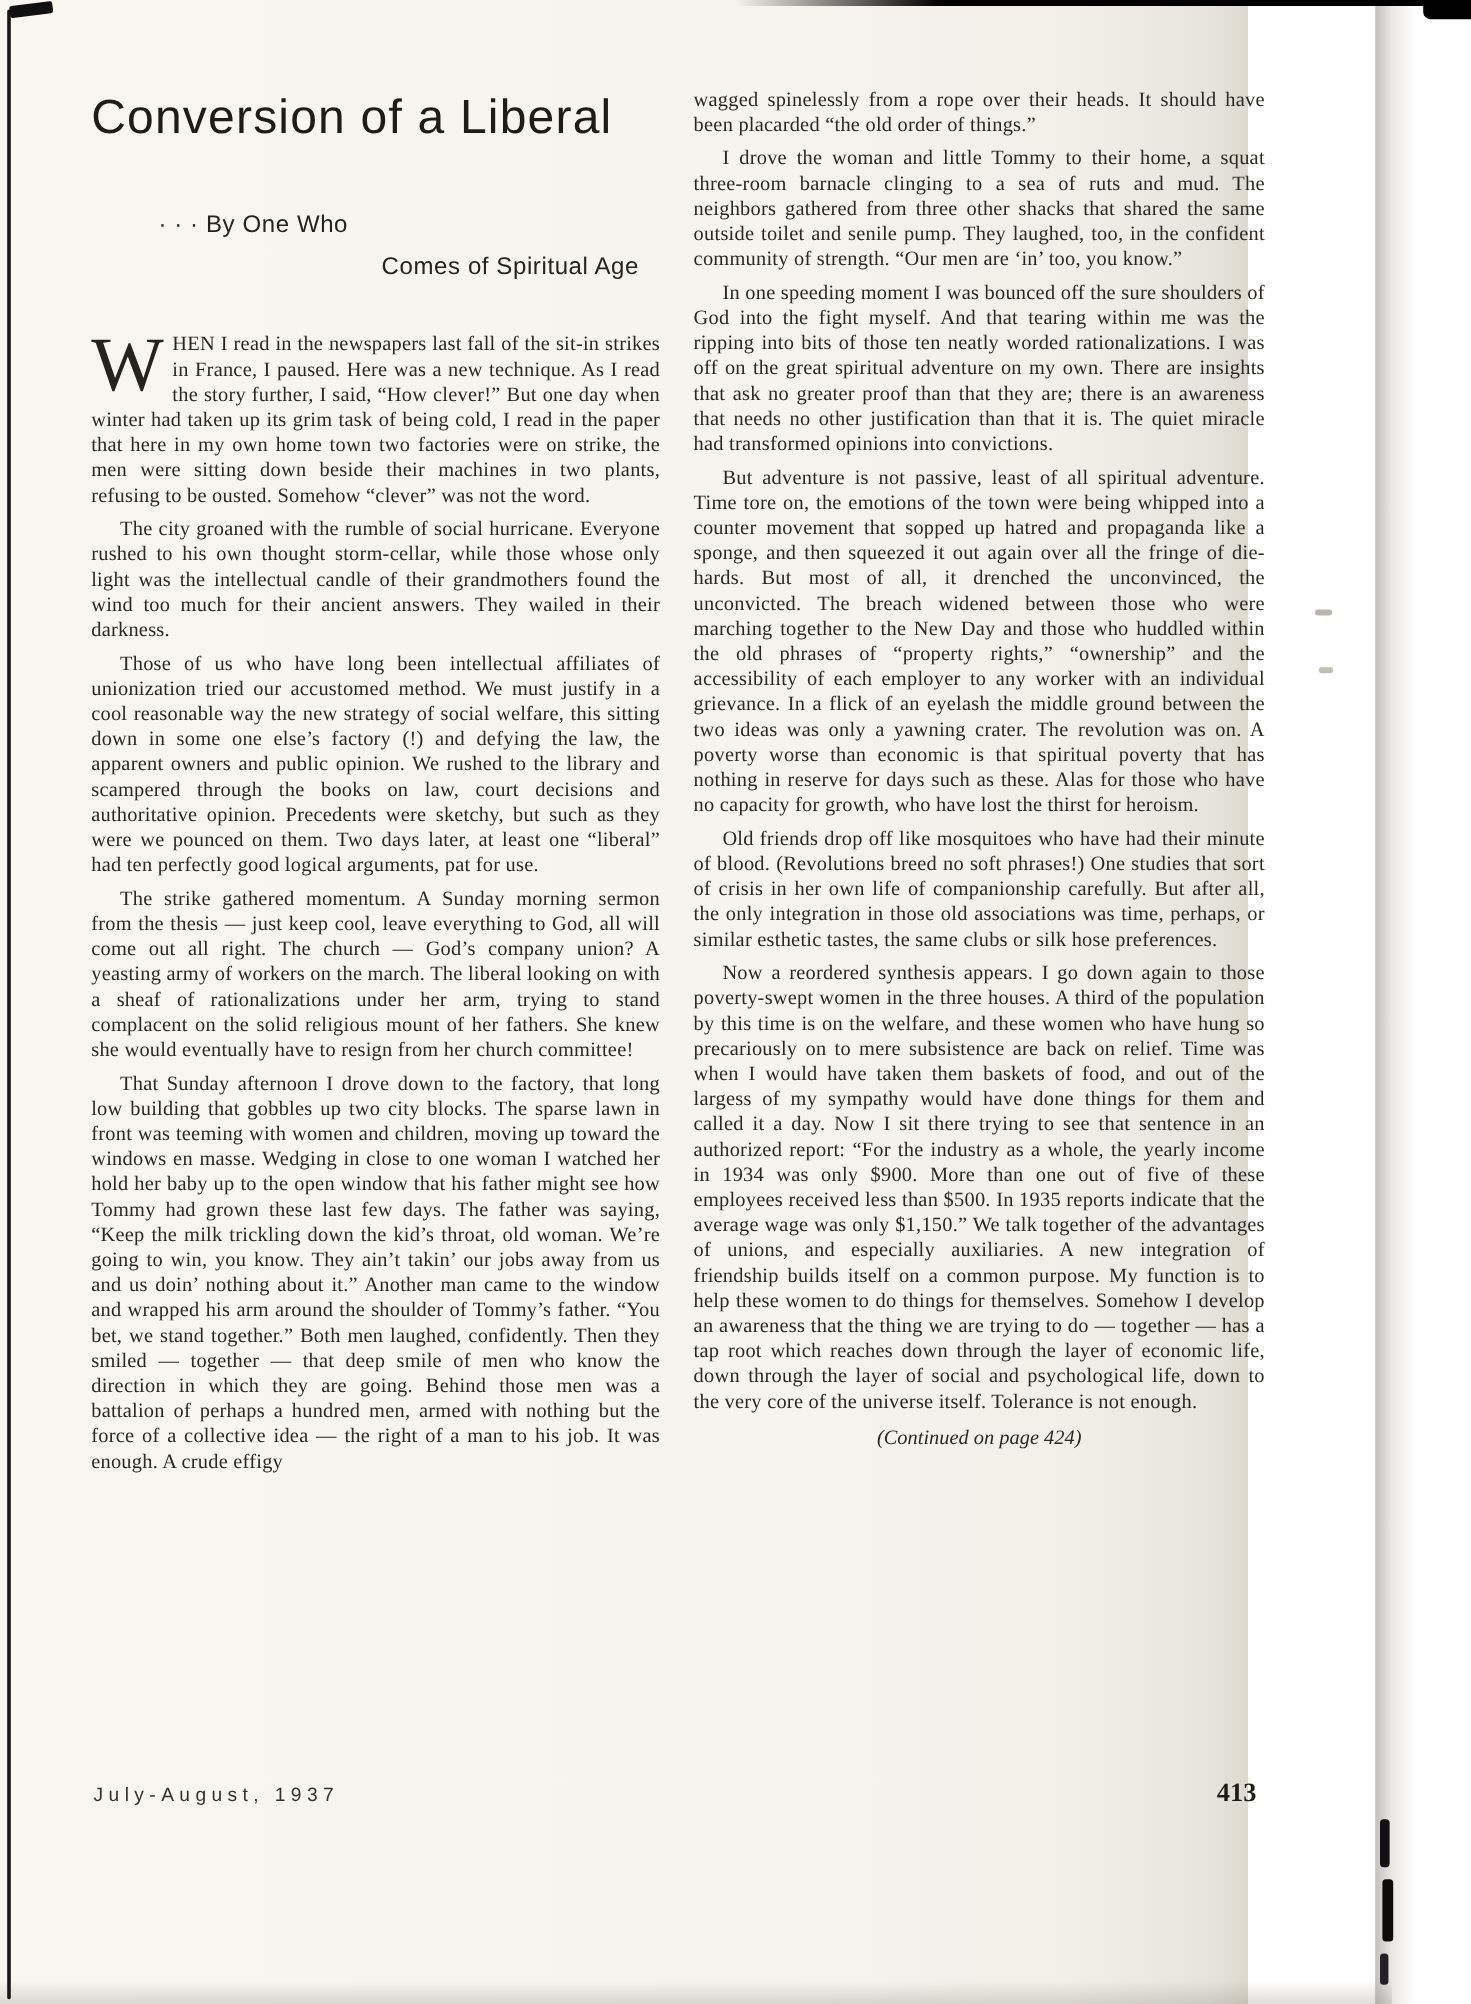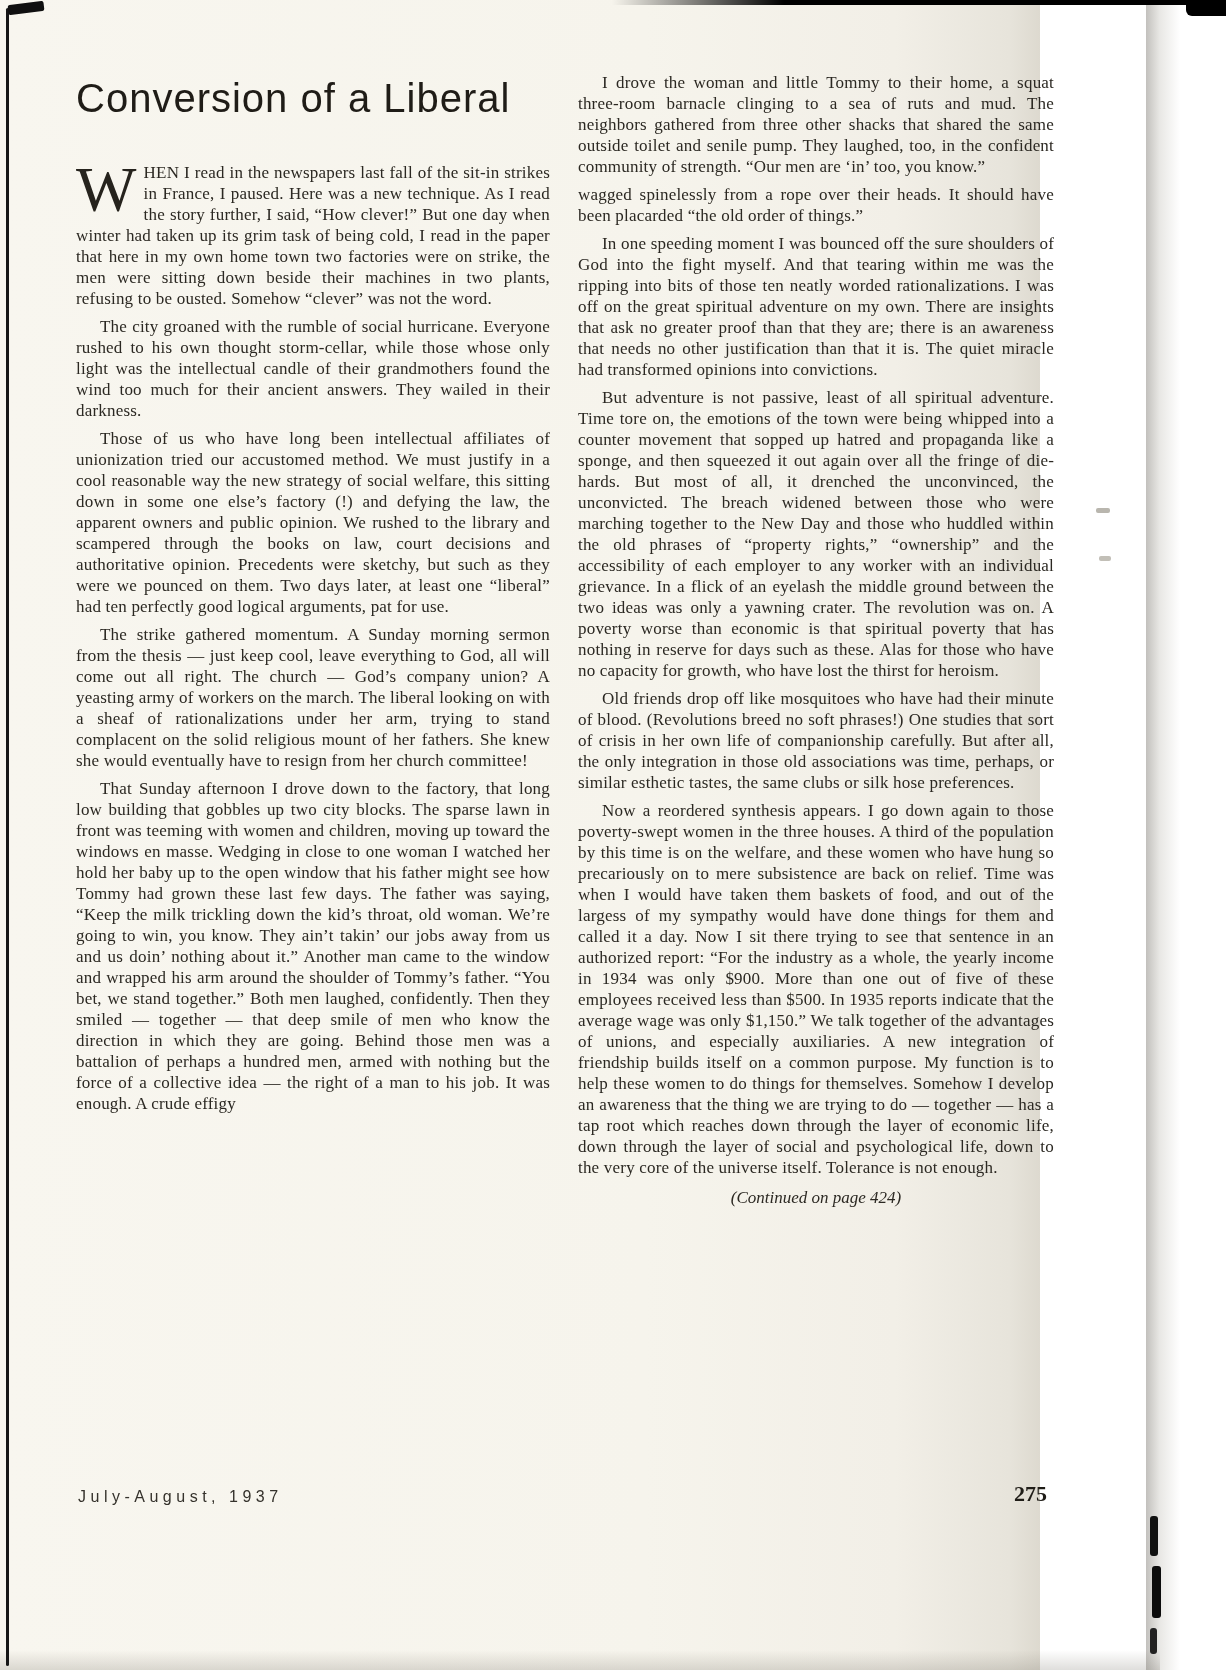--- a/index.html
+++ b/index.html
@@ -71,41 +71,45 @@
   .a-s1{left:1096px;top:508px;width:14px;height:5px;background:#b9b6ae;border-radius:2px;}
   .a-s2{left:1099px;top:556px;width:12px;height:5px;background:#c2bfb7;border-radius:2px;}
 </style>
 </head>
 <body>
 
 <div class="paper">
 
   <div class="col col-left">
     <h1 class="title">Conversion of a Liberal</h1>
+    <div class="byline">
+      <div class="byline-1">· · ·  By One Who</div>
+      <div class="byline-2">Comes of Spiritual Age</div>
+    </div>
     <div class="body-text">
       <p class="para"><span class="dropcap">W</span><span>HEN I read in the newspapers last fall of the sit-in strikes in France, I paused.  Here was a new technique.  As I read the story further, I said, “How clever!”  But one day when winter had taken up its grim task of being cold, I read in the paper that here in my own home town two factories were on strike, the men were sitting down beside their machines in two plants, refusing to be ousted.  Somehow “clever” was not the word.</span></p>
       <p class="para indent">The city groaned with the rumble of social hurricane.  Everyone rushed to his own thought storm-cellar, while those whose only light was the intellectual candle of their grandmothers found the wind too much for their ancient answers.  They wailed in their darkness.</p>
       <p class="para indent">Those of us who have long been intellectual affiliates of unionization tried our accustomed method.  We must justify in a cool reasonable way the new strategy of social welfare, this sitting down in some one else’s factory (!) and defying the law, the apparent owners and public opinion.  We rushed to the library and scampered through the books on law, court decisions and authoritative opinion.  Precedents were sketchy, but such as they were we pounced on them.  Two days later, at least one “liberal” had ten perfectly good logical arguments, pat for use.</p>
       <p class="para indent">The strike gathered momentum.  A Sunday morning sermon from the thesis — just keep cool, leave everything to God, all will come out all right.  The church — God’s company union?  A yeasting army of workers on the march.  The liberal looking on with a sheaf of rationalizations under her arm, trying to stand complacent on the solid religious mount of her fathers.  She knew she would eventually have to resign from her church committee!</p>
       <p class="para indent">That Sunday afternoon I drove down to the factory, that long low building that gobbles up two city blocks.  The sparse lawn in front was teeming with women and children, moving up toward the windows en masse.  Wedging in close to one woman I watched her hold her baby up to the open window that his father might see how Tommy had grown these last few days.  The father was saying, “Keep the milk trickling down the kid’s throat, old woman.  We’re going to win, you know.  They ain’t takin’ our jobs away from us and us doin’ nothing about it.”  Another man came to the window and wrapped his arm around the shoulder of Tommy’s father.  “You bet, we stand together.”  Both men laughed, confidently.  Then they smiled — together — that deep smile of men who know the direction in which they are going.  Behind those men was a battalion of perhaps a hundred men, armed with nothing but the force of a collective idea — the right of a man to his job.  It was enough.  A crude effigy</p>
     </div>
   </div>
 
   <div class="col col-right">
+    <p class="para">wagged spinelessly from a rope over their heads.  It should have been placarded “the old order of things.”</p>
     <p class="para indent">I drove the woman and little Tommy to their home, a squat three-room barnacle clinging to a sea of ruts and mud.  The neighbors gathered from three other shacks that shared the same outside toilet and senile pump.  They laughed, too, in the confident community of strength.  “Our men are ‘in’ too, you know.”</p>
-    <p class="para">wagged spinelessly from a rope over their heads.  It should have been placarded “the old order of things.”</p>
     <p class="para indent">In one speeding moment I was bounced off the sure shoulders of God into the fight myself.  And that tearing within me was the ripping into bits of those ten neatly worded rationalizations.  I was off on the great spiritual adventure on my own.  There are insights that ask no greater proof than that they are; there is an awareness that needs no other justification than that it is.  The quiet miracle had transformed opinions into convictions.</p>
     <p class="para indent">But adventure is not passive, least of all spiritual adventure.  Time tore on, the emotions of the town were being whipped into a counter movement that sopped up hatred and propaganda like a sponge, and then squeezed it out again over all the fringe of die-hards.  But most of all, it drenched the unconvinced, the unconvicted.  The breach widened between those who were marching together to the New Day and those who huddled within the old phrases of “property rights,” “ownership” and the accessibility of each employer to any worker with an individual grievance.  In a flick of an eyelash the middle ground between the two ideas was only a yawning crater.  The revolution was on.  A poverty worse than economic is that spiritual poverty that has nothing in reserve for days such as these.  Alas for those who have no capacity for growth, who have lost the thirst for heroism.</p>
     <p class="para indent">Old friends drop off like mosquitoes who have had their minute of blood.  (Revolutions breed no soft phrases!)  One studies that sort of crisis in her own life of companionship carefully.  But after all, the only integration in those old associations was time, perhaps, or similar esthetic tastes, the same clubs or silk hose preferences.</p>
     <p class="para indent">Now a reordered synthesis appears.  I go down again to those poverty-swept women in the three houses.  A third of the population by this time is on the welfare, and these women who have hung so precariously on to mere subsistence are back on relief.  Time was when I would have taken them baskets of food, and out of the largess of my sympathy would have done things for them and called it a day.  Now I sit there trying to see that sentence in an authorized report: “For the industry as a whole, the yearly income in 1934 was only $900.  More than one out of five of these employees received less than $500.  In 1935 reports indicate that the average wage was only $1,150.”  We talk together of the advantages of unions, and especially auxiliaries.  A new integration of friendship builds itself on a common purpose.  My function is to help these women to do things for themselves.  Somehow I develop an awareness that the thing we are trying to do — together — has a tap root which reaches down through the layer of economic life, down through the layer of social and psychological life, down to the very core of the universe itself.  Tolerance is not enough.</p>
     <p class="continued">(Continued on page 424)</p>
   </div>
 
   <div class="footer-issue">July-August, 1937</div>
-  <div class="footer-page">275</div>
+  <div class="footer-page">413</div>
 </div>
 
 <div class="edge-shadow"></div>
 <div class="bottom-shadow"></div>
 <div class="art a-left-line"></div>
 <div class="art a-tl"></div>
 <div class="art a-top"></div>
 <div class="art a-tr"></div>
 <div class="art a-r1"></div>
 <div class="art a-r2"></div>

